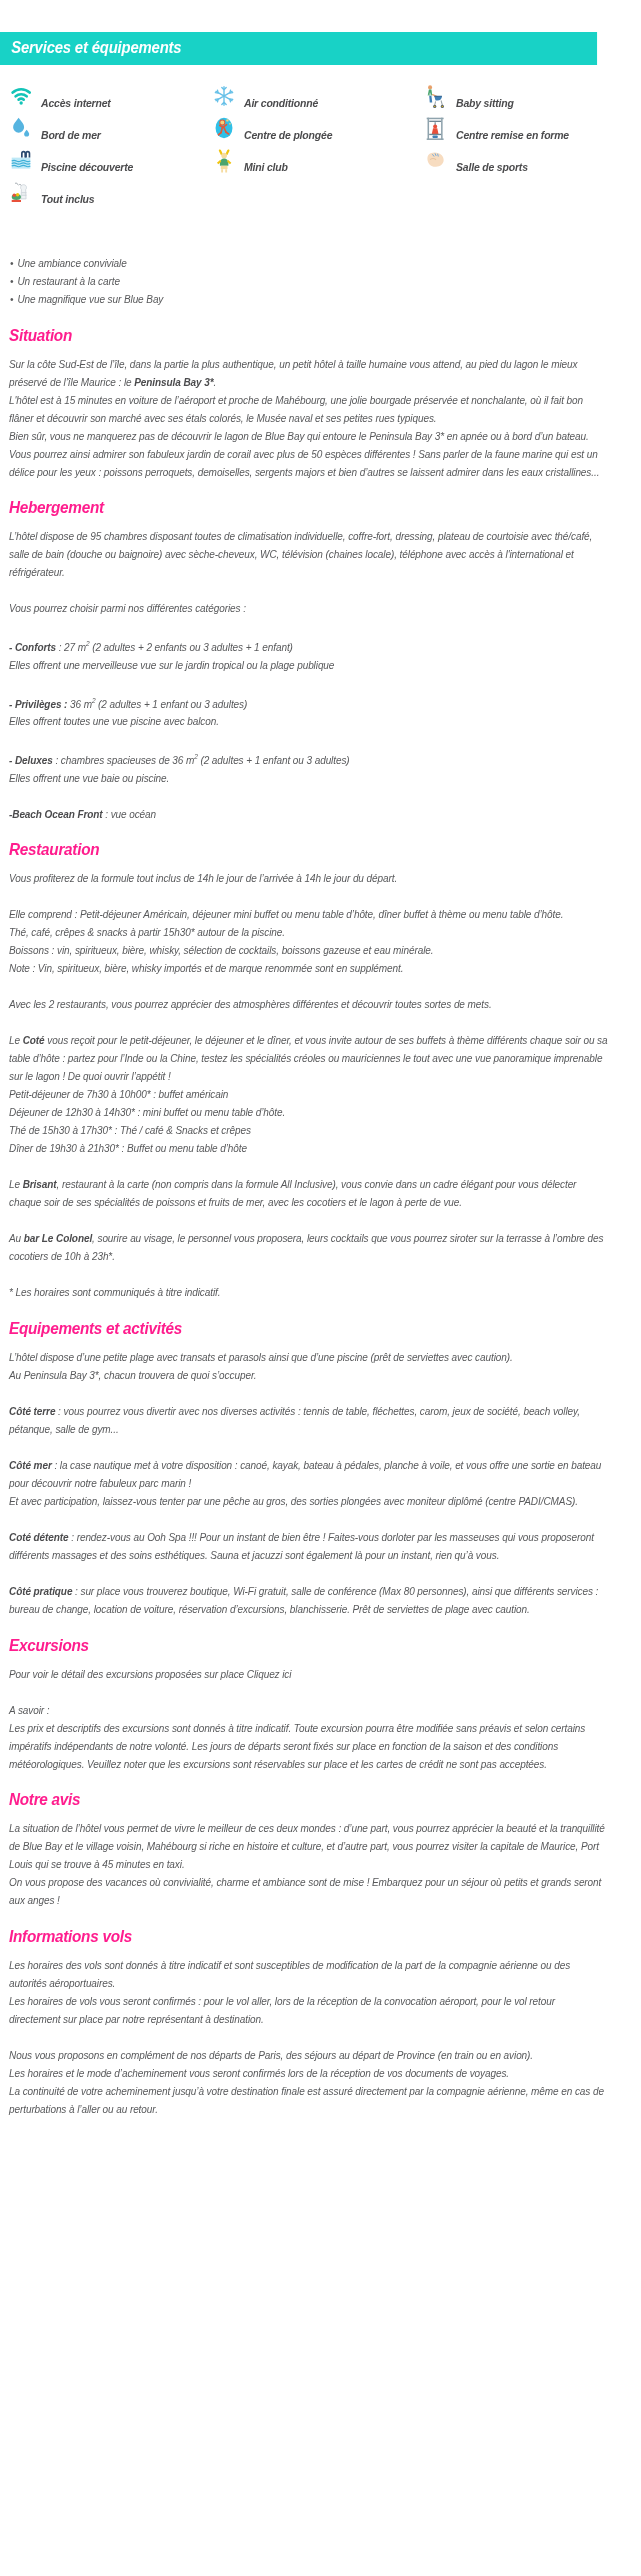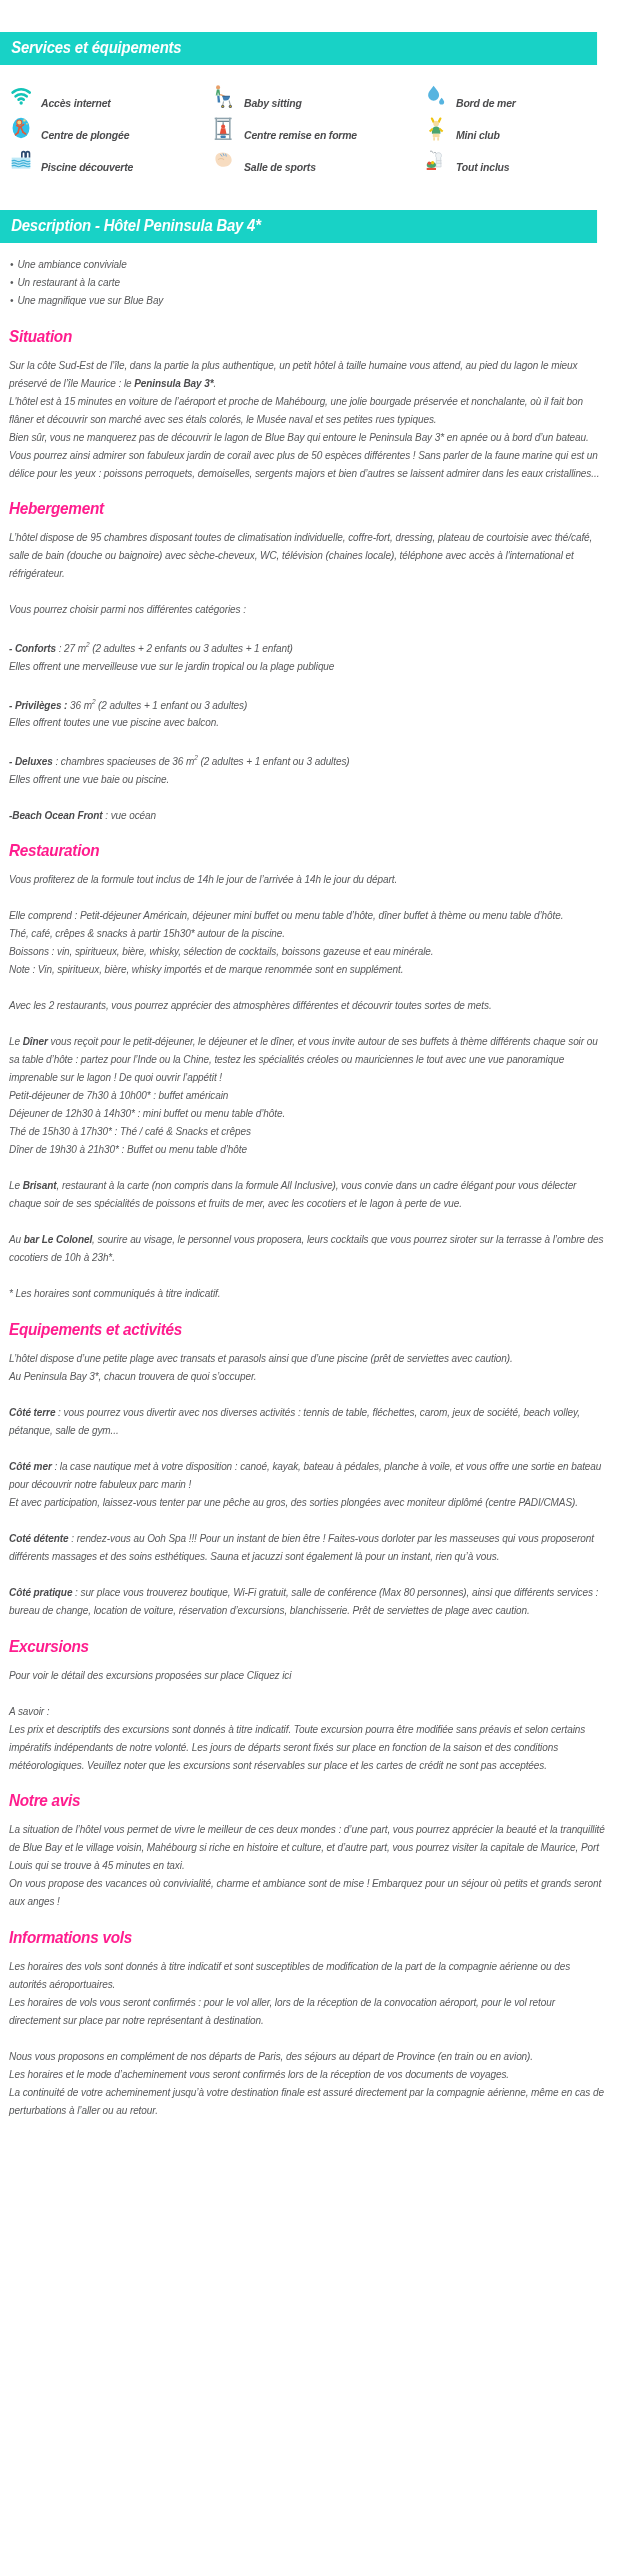--- a/index.html
+++ b/index.html
@@ -134,20 +134,33 @@
           <path d="M2 6.5a15 15 0 0 1 20 0" stroke="#13c4b8" stroke-width="3.2" fill="none" stroke-linecap="round"></path>
           <path d="M5.5 11a10 10 0 0 1 13 0" stroke="#13c4b8" stroke-width="3.2" fill="none" stroke-linecap="round"></path>
           <path d="M9 15a5 5 0 0 1 6 0" stroke="#13c4b8" stroke-width="3.2" fill="none" stroke-linecap="round"></path>
           <circle cx="12" cy="19" r="2" fill="#13c4b8"></circle>
         </svg>
       </span>
       <span class="amenity-label">Accès internet</span>
     </div>
 
 
+    <div class="amenity">
+      <span class="amenity-icon">
+        <svg width="22" height="22" viewBox="0 0 26 26">
+          <g stroke="#66c0e8" stroke-width="1.6" stroke-linecap="round">
+            <path d="M13 2v22M3.5 7.5l19 11M3.5 18.5l19-11"></path>
+            <path d="M13 5.5l-2.6-2.6M13 5.5l2.6-2.6M13 20.5l-2.6 2.6M13 20.5l2.6 2.6"></path>
+            <path d="M6.2 9.6l-3.5-.6M6.2 9.6l-.9-3.4M19.8 16.4l3.5.6M19.8 16.4l.9 3.4"></path>
+            <path d="M6.2 16.4l-3.5.6M6.2 16.4l-.9 3.4M19.8 9.6l3.5-.6M19.8 9.6l.9-3.4"></path>
+          </g>
+        </svg>
+      </span>
+      <span class="amenity-label">Air conditionné</span>
+    </div>
 
     <div class="amenity">
       <span class="amenity-icon">
         <svg width="22" height="25.4" viewBox="0 0 26 30">
           <circle cx="6" cy="4" r="2.4" fill="#e8a06a"></circle>
           <path d="M4.6 6.6h3l1 7h-1.2l-.7-3.8-.5 4.2H5.3l-.3-4.2-.6 3.8H3.2z" fill="#4aa56e"></path>
           <path d="M5 13.8h2.6l1 8H5.6z" fill="#3f7fb5"></path>
           <path d="M9 12.5l6 2.8" stroke="#e8a06a" stroke-width="1.5" stroke-linecap="round"></path>
           <path d="M11 14.5h9a5 5 0 0 1-5 5h-2.5z" fill="#3f7fb5"></path>
           <path d="M11 14.5h9" stroke="#2e5f8c" stroke-width="1.2"></path>
@@ -199,44 +212,44 @@
           <rect x="5" y="21" width="14" height="1.6" fill="#6f8793"></rect>
           <rect x="9" y="23" width="6" height="3" rx="1" fill="#3f7fb5"></rect>
           <rect x="2" y="26.5" width="20" height="1.8" fill="#8fa3ad"></rect>
         </svg>
       </span>
       <span class="amenity-label">Centre remise en forme</span>
     </div>
 
     <div class="amenity">
       <span class="amenity-icon">
+        <svg width="22" height="20.3" viewBox="0 0 26 24">
+          <rect x="2" y="9" width="22" height="13" fill="#bfe9f7"></rect>
+          <path d="M2 13q2.8-1.6 5.5 0t5.5 0 5.5 0 5.5 0" stroke="#3fb0d8" stroke-width="1.4" fill="none"></path>
+          <path d="M2 16q2.8-1.6 5.5 0t5.5 0 5.5 0 5.5 0" stroke="#3fb0d8" stroke-width="1.4" fill="none"></path>
+          <path d="M2 19q2.8-1.6 5.5 0t5.5 0 5.5 0 5.5 0" stroke="#3fb0d8" stroke-width="1.4" fill="none"></path>
+          <path d="M14 9V4a2 2 0 1 1 4 0v5" stroke="#2b4a6f" stroke-width="2" fill="none"></path>
+          <path d="M19 9V4a2 2 0 1 1 4 0v5" stroke="#2b4a6f" stroke-width="2" fill="none"></path>
+        </svg>
+      </span>
+      <span class="amenity-label">Piscine découverte</span>
+    </div>
+
+    <div class="amenity">
+      <span class="amenity-icon">
         <svg width="20.3" height="25.4" viewBox="0 0 24 30">
           <path d="M7 3l2 4M17 3l-2 4" stroke="#f1c40f" stroke-width="2.6" stroke-linecap="round"></path>
           <circle cx="12" cy="9" r="3.4" fill="#f6dca0"></circle>
           <path d="M12 12.5h0c3 0 5 2 5 5.5v3H7v-3c0-3.5 2-5.5 5-5.5z" fill="#4aa56e"></path>
           <path d="M7.5 14l-4 3.5 1.6 1.8 3.4-3zM16.5 14l4 3.5-1.6 1.8-3.4-3z" fill="#f1c40f"></path>
           <path d="M8 21h8v4H8z" fill="#f6dca0"></path>
           <path d="M8.5 25h2.2v4H8.5zM13.3 25h2.2v4h-2.2z" fill="#f6dca0"></path>
         </svg>
       </span>
       <span class="amenity-label">Mini club</span>
-    </div>
-
-    <div class="amenity">
-      <span class="amenity-icon">
-        <svg width="22" height="20.3" viewBox="0 0 26 24">
-          <rect x="2" y="9" width="22" height="13" fill="#bfe9f7"></rect>
-          <path d="M2 13q2.8-1.6 5.5 0t5.5 0 5.5 0 5.5 0" stroke="#3fb0d8" stroke-width="1.4" fill="none"></path>
-          <path d="M2 16q2.8-1.6 5.5 0t5.5 0 5.5 0 5.5 0" stroke="#3fb0d8" stroke-width="1.4" fill="none"></path>
-          <path d="M2 19q2.8-1.6 5.5 0t5.5 0 5.5 0 5.5 0" stroke="#3fb0d8" stroke-width="1.4" fill="none"></path>
-          <path d="M14 9V4a2 2 0 1 1 4 0v5" stroke="#2b4a6f" stroke-width="2" fill="none"></path>
-          <path d="M19 9V4a2 2 0 1 1 4 0v5" stroke="#2b4a6f" stroke-width="2" fill="none"></path>
-        </svg>
-      </span>
-      <span class="amenity-label">Piscine découverte</span>
     </div>
 
     <div class="amenity">
       <span class="amenity-icon">
         <svg width="22" height="22" viewBox="0 0 26 26">
           <path d="M4 7c3-3 8-3.5 12-2 4 1.5 6.5 5 6 9-.5 4-4 7-9 7-4 0-7-1.5-8.5-4C3 14.5 2 10 4 7z" fill="#f7dcc0"></path>
           <path d="M6 12.5c2-1.5 5-1.5 7 .2" stroke="#e8c5a0" stroke-width="1.2" fill="none"></path>
           <path d="M9 6.5l1.5 2M12 5.5l1 2.3M15 6l.6 2.4" stroke="#6fa8dc" stroke-width="1.1" stroke-linecap="round"></path>
         </svg>
       </span>
@@ -256,23 +269,20 @@
         </svg>
       </span>
       <span class="amenity-label">Tout inclus</span>
     </div>
 
 
   </div>
 
   <div class="secgap"></div>
 
-  <div class="banner-wrap">
-    <div class="banner">Description - Hôtel Peninsula Bay 4*</div>
-  </div>
 
   <div class="block">
 
     <ul class="bullets">
       <li class="bullet">Une ambiance conviviale</li>
       <li class="bullet">Un restaurant à la carte</li>
       <li class="bullet">Une magnifique vue sur Blue Bay</li>
     </ul>
 
     <h2 class="section-title">Situation</h2>
@@ -296,21 +306,21 @@
     <p class="body gap"><b>-Beach Ocean Front</b><span> : vue océan</span></p>
 
     <h2 class="section-title">Restauration</h2>
     <p class="body">Vous profiterez de la formule tout inclus de 14h le jour de l’arrivée à 14h le jour du départ.</p>
     <p class="body gap">Elle comprend : Petit-déjeuner Américain, déjeuner mini buffet ou menu table d’hôte, dîner buffet à thème ou menu table d’hôte.</p>
     <p class="body">Thé, café, crêpes &amp; snacks à partir 15h30* autour de la piscine.</p>
     <p class="body">Boissons : vin, spiritueux, bière, whisky, sélection de cocktails, boissons gazeuse et eau minérale.</p>
     <p class="body">Note : Vin, spiritueux, bière, whisky importés et de marque renommée sont en supplément.</p>
     <p class="body gap">Avec les 2 restaurants, vous pourrez apprécier des atmosphères différentes et découvrir toutes sortes de mets.</p>
 
-    <p class="body gap"><span>Le </span><b>Dîner</b><span> vous reçoit pour le petit-déjeuner, le déjeuner et le dîner, et vous invite autour de ses buffets à thème différents chaque soir ou sa table d’hôte : partez pour l’Inde ou la Chine, testez les spécialités créoles ou mauriciennes le tout avec une vue panoramique imprenable sur le lagon ! De quoi ouvrir l’appétit !</span></p>
+    <p class="body gap"><span>Le </span><b>Coté</b><span> vous reçoit pour le petit-déjeuner, le déjeuner et le dîner, et vous invite autour de ses buffets à thème différents chaque soir ou sa table d’hôte : partez pour l’Inde ou la Chine, testez les spécialités créoles ou mauriciennes le tout avec une vue panoramique imprenable sur le lagon ! De quoi ouvrir l’appétit !</span></p>
     <p class="body">Petit-déjeuner de 7h30 à 10h00* : buffet américain</p>
     <p class="body">Déjeuner de 12h30 à 14h30* : mini buffet ou menu table d’hôte.</p>
     <p class="body">Thé de 15h30 à 17h30* : Thé / café &amp; Snacks et crêpes</p>
     <p class="body">Dîner de 19h30 à 21h30* : Buffet ou menu table d’hôte</p>
 
     <p class="body gap"><span>Le </span><b>Brisant</b><span>, restaurant à la carte (non compris dans la formule All Inclusive), vous convie dans un cadre élégant pour vous délecter chaque soir de ses spécialités de poissons et fruits de mer, avec les cocotiers et le lagon à perte de vue.</span></p>
 
     <p class="body gap"><span>Au </span><b>bar Le Colonel</b><span>, sourire au visage, le personnel vous proposera, leurs cocktails que vous pourrez siroter sur la terrasse à l’ombre des cocotiers de 10h à 23h*.</span></p>
 
     <p class="body gap">* Les horaires sont communiqués à titre indicatif.</p>

